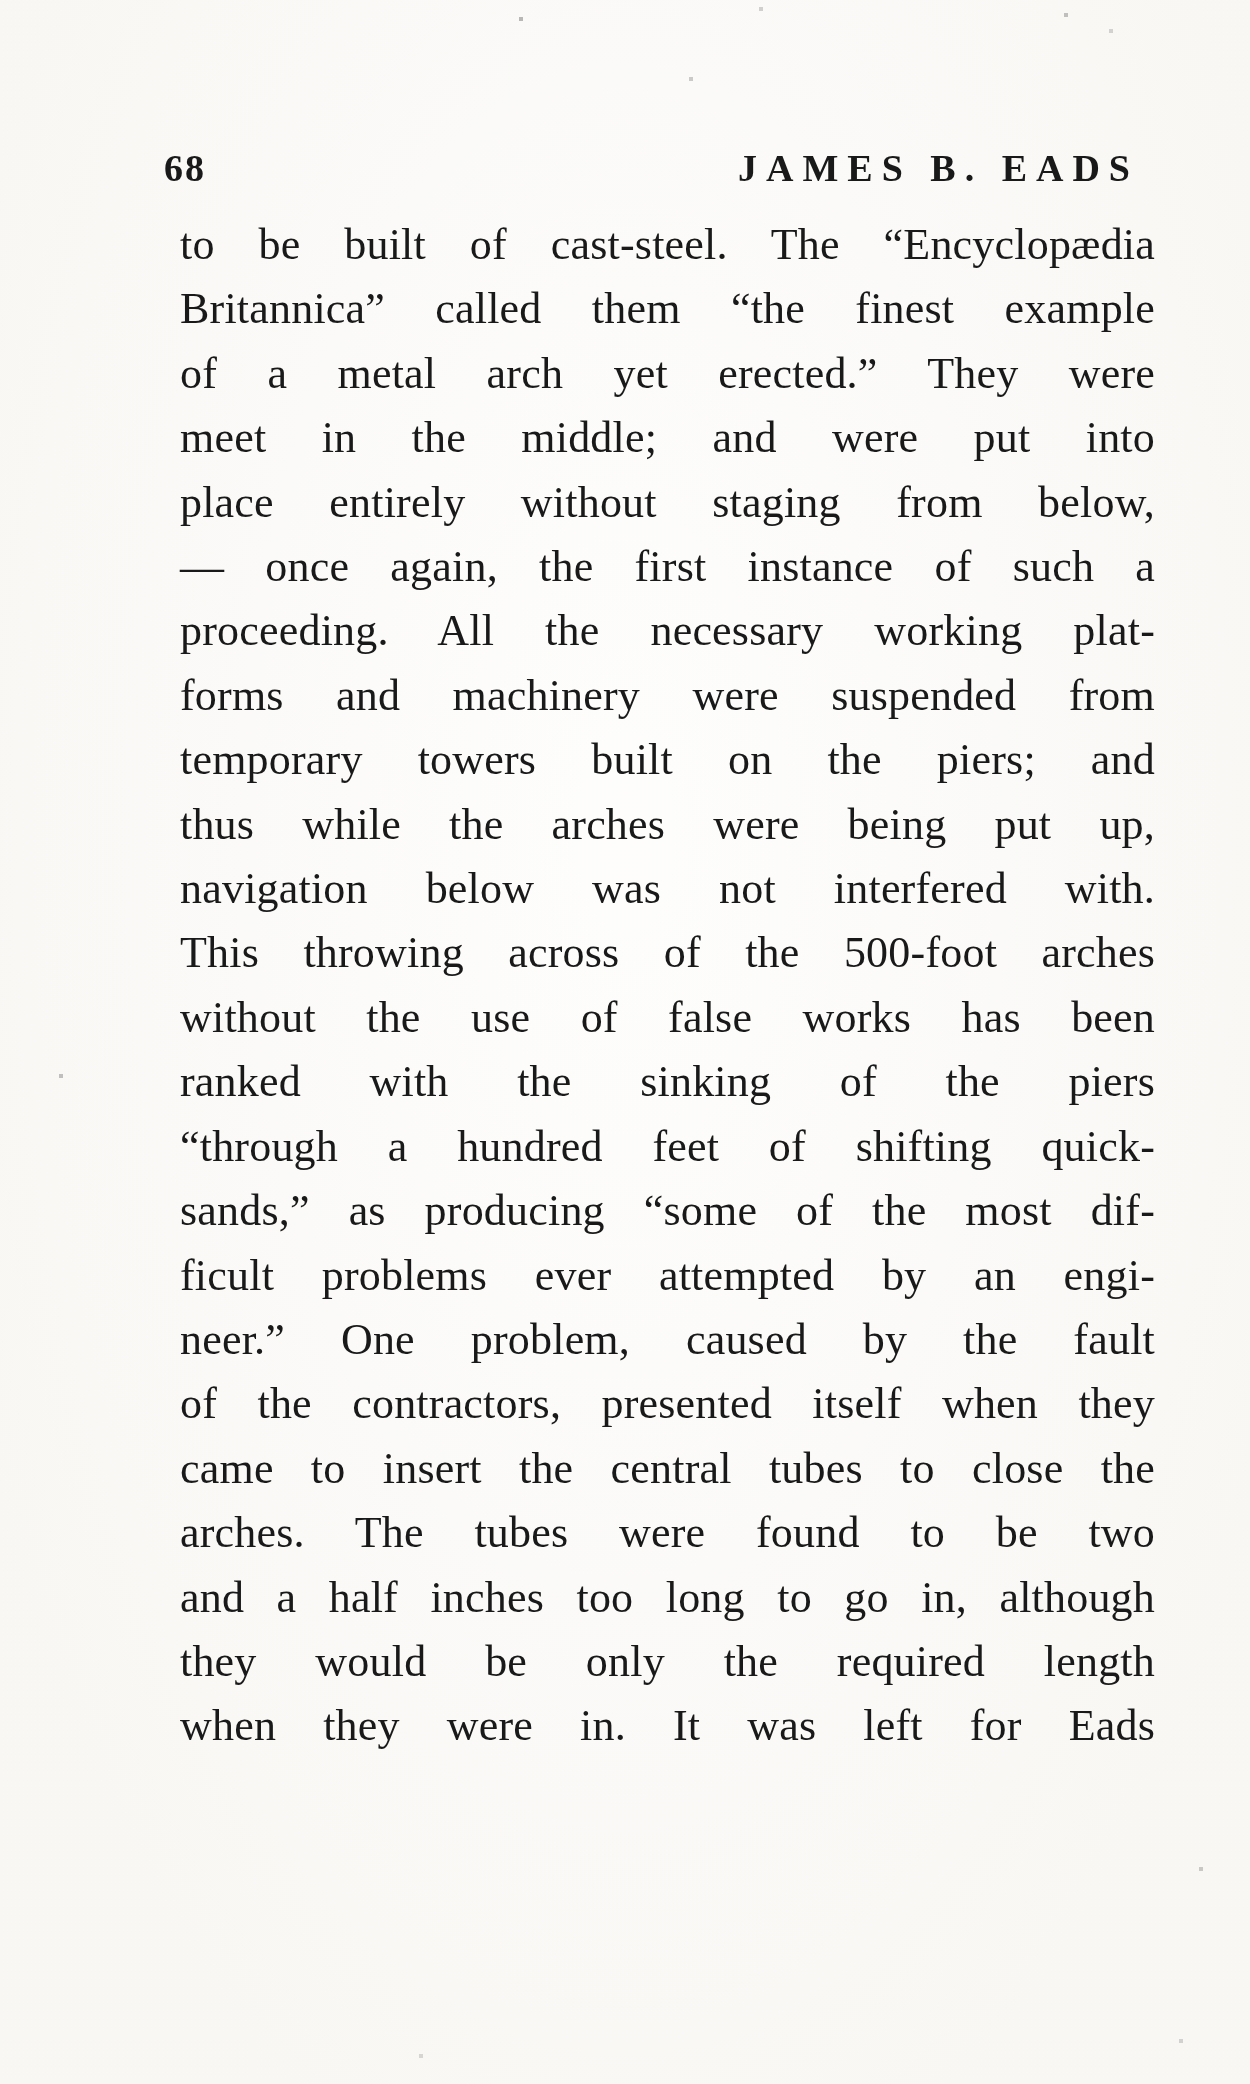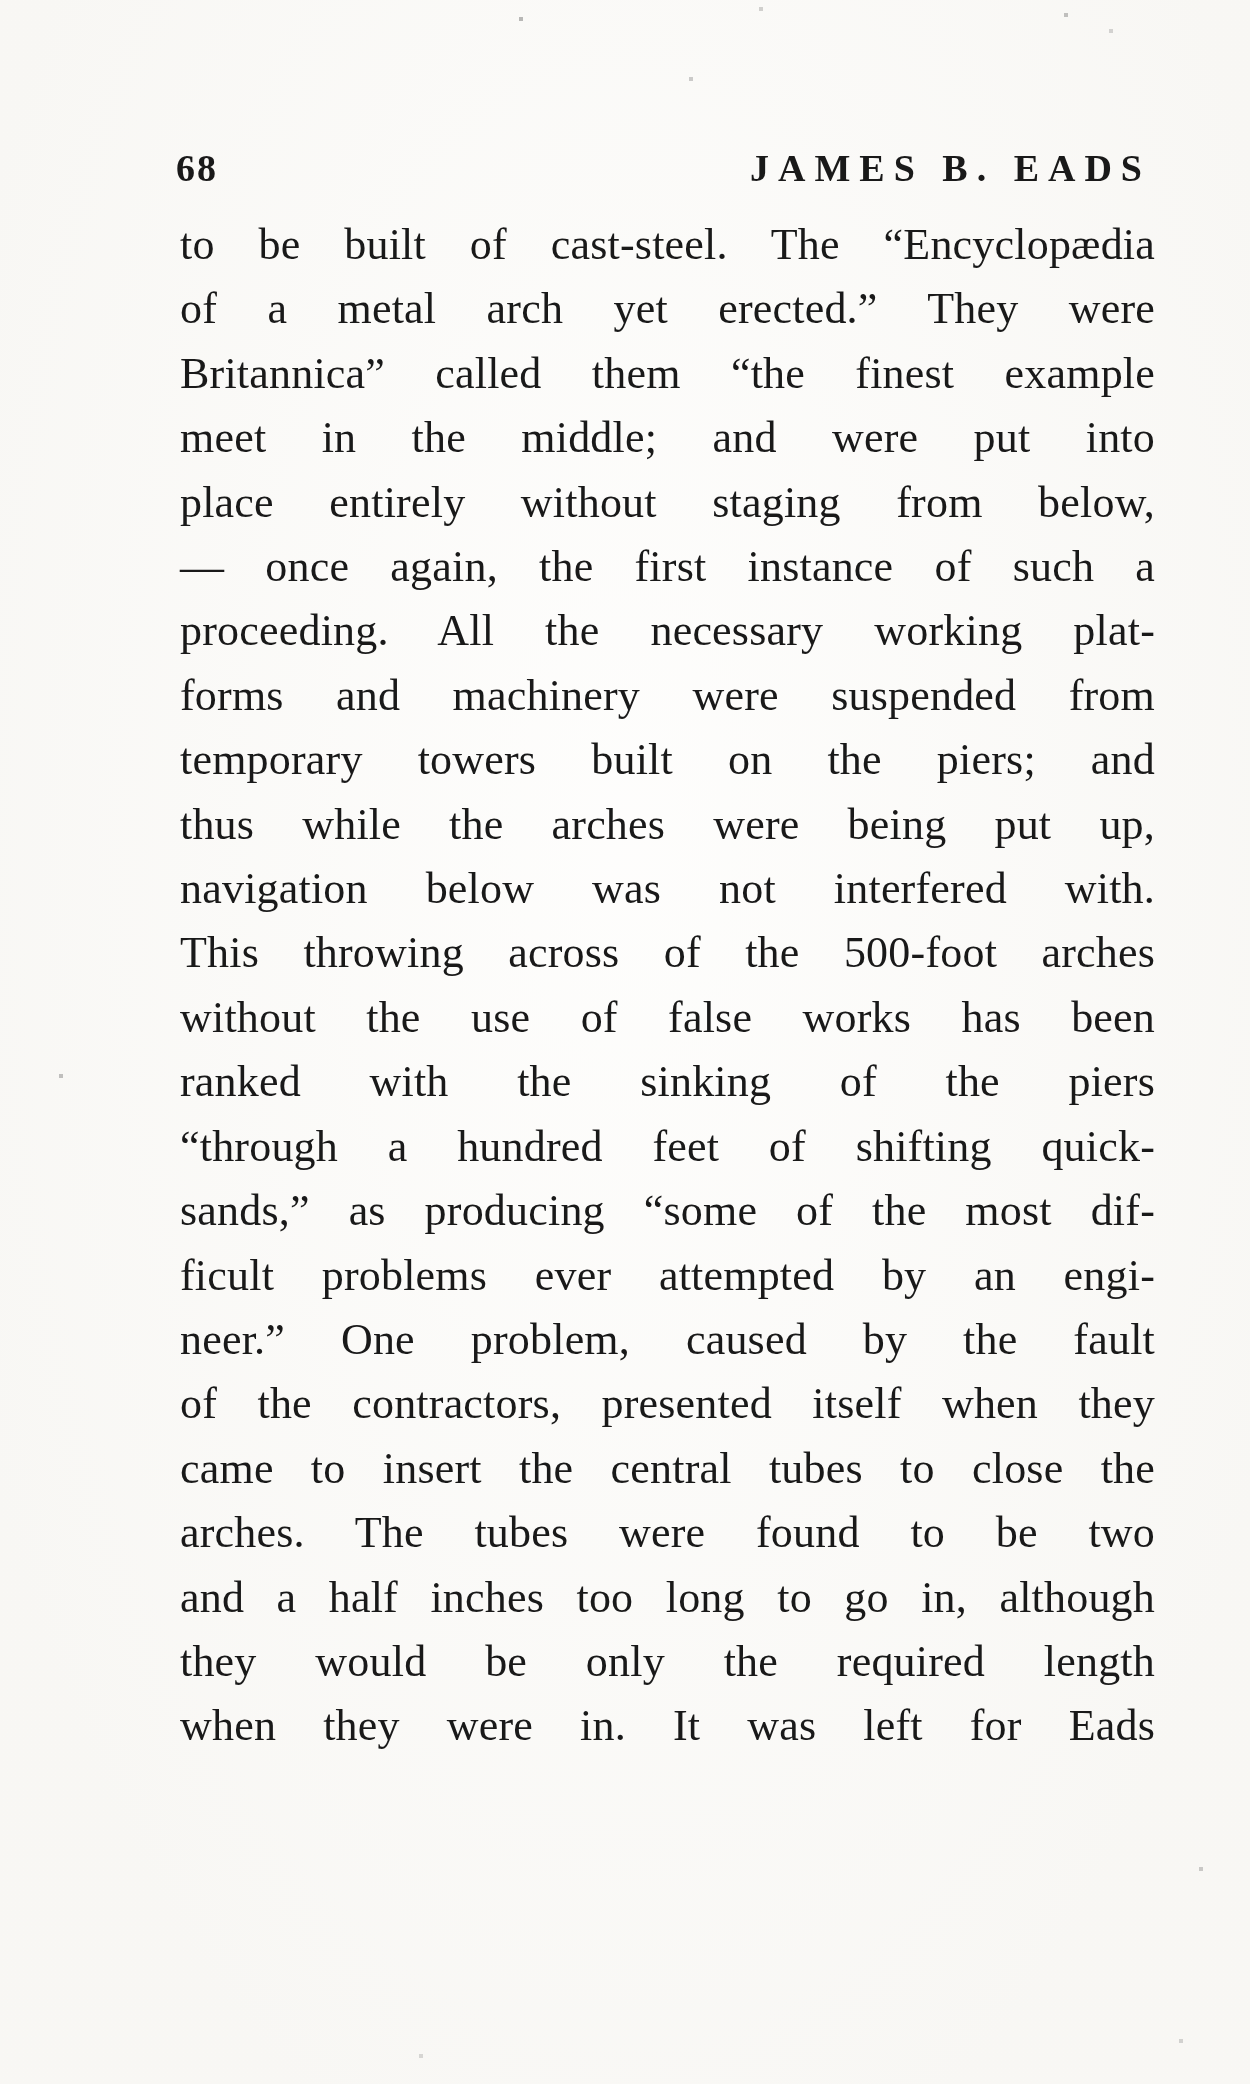--- a/index.html
+++ b/index.html
@@ -15,21 +15,21 @@
     background: #fcfbf8;
     background-image:
       radial-gradient(ellipse at 50% 40%, rgba(255,255,255,0.6) 0%, rgba(0,0,0,0.015) 80%);
     overflow: hidden;
     font-family: "Liberation Serif", "DejaVu Serif", serif;
     color: #191919;
   }
   .header-row {
     position: absolute;
     top: 146px;
-    left: 176px;
+    left: 164px;
     width: 975px;
     height: 52px;
   }
   .page-number {
     position: absolute;
     left: 0;
     top: 0;
     font-size: 38px;
     font-weight: 700;
     letter-spacing: 2px;
@@ -84,22 +84,22 @@
 
   <div class="specks"></div>
 
   <div class="header-row">
     <div class="page-number">68</div>
     <div class="header-title">JAMES B. EADS</div>
   </div>
 
   <div class="body-text">
     <div class="line">to be built of cast-steel.  The “Encyclopædia</div>
+    <div class="line">Britannica” called them “the finest example</div>
     <div class="line">of a metal arch yet erected.”  They were</div>
-    <div class="line">Britannica” called them “the finest example</div>
     <div class="line">meet in the middle; and were put into</div>
     <div class="line">place entirely without staging from below,</div>
     <div class="line">— once again, the first instance of such a</div>
     <div class="line">proceeding.  All the necessary working plat-</div>
     <div class="line">forms and machinery were suspended from</div>
     <div class="line">temporary towers built on the piers; and</div>
     <div class="line">thus while the arches were being put up,</div>
     <div class="line">navigation below was not interfered with.</div>
     <div class="line">This throwing across of the 500-foot arches</div>
     <div class="line">without the use of false works has been</div>

